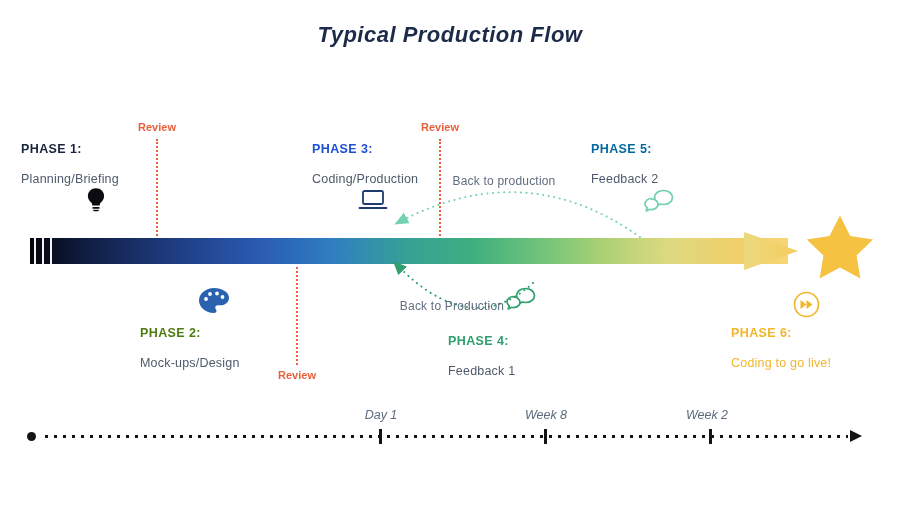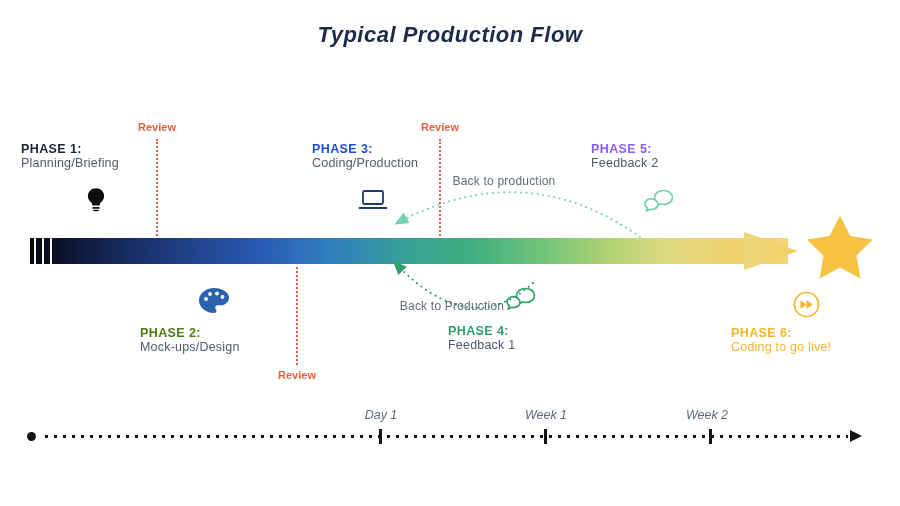--- a/index.html
+++ b/index.html
@@ -17,26 +17,26 @@
   .bar-stripes{position:absolute;left:34px;top:238px;width:24px;height:26px;
        background:repeating-linear-gradient(90deg,rgba(255,255,255,.95) 0 2px,transparent 2px 8px);}
   .bar-arrow{position:absolute;left:744px;top:232px;width:54px;height:38px;
        background:linear-gradient(90deg,#ecd87e,#f6cd5e);
        clip-path:polygon(0 0,100% 50%,0 100%);}
   .star{position:absolute;left:803px;top:213px;}
 
   
   .phase{position:absolute;width:150px;text-align:left;}
   .ph-title{font-size:12.5px;font-weight:700;letter-spacing:.4px;}
-  .ph-label{font-size:12.5px;color:#4d5a6b;margin-top:0;letter-spacing:.2px;}
+  .ph-label{font-size:12.5px;color:#4d5a6b;margin-top:16px;letter-spacing:.2px;}
   .p1{left:21px;top:142px;}  .p1 .ph-title{color:#18233c;}
   .p2{left:140px;top:326px;} .p2 .ph-title{color:#4d7c0f;}
   .p3{left:312px;top:142px;} .p3 .ph-title{color:#1d4ed8;}
-  .p4{left:448px;top:324px;} .p4 .ph-title{color:#2f9f6d;}
-  .p5{left:591px;top:142px;} .p5 .ph-title{color:#8b5cf6;}
+  .p4{left:448px;top:334px;} .p4 .ph-title{color:#2f9f6d;}
+  .p5{left:591px;top:142px;} .p5 .ph-title{color:#0369a1;}
   .p6{left:731px;top:326px;} .p6 .ph-title{color:#f2b62c;} .p6 .ph-label{color:#f2b62c;}
 
   
   .icon{position:absolute;}
   .ic-bulb{left:85px;top:186px;}
   .ic-palette{left:196px;top:286px;}
   .ic-laptop{left:357px;top:188px;}
   .ic-chat4{left:504px;top:285px;}
   .ic-chat5{left:642px;top:187px;}
   .ic-ff{left:793px;top:291px;}
@@ -171,16 +171,16 @@
   </svg>
   <div class="loop-text lb">Back to Production</div>
 
   <div class="tl-dot"></div>
   <div class="tl-line"></div>
   <div class="tl-arrow"></div>
   <div class="tick k1"></div>
   <div class="tick k2"></div>
   <div class="tick k3"></div>
   <div class="tl-label m1">Day 1</div>
-  <div class="tl-label m2">Week 1</div>
+  <div class="tl-label m2">Week 8</div>
   <div class="tl-label m3">Week 2</div>
 
 </div>
 
 </body></html>

